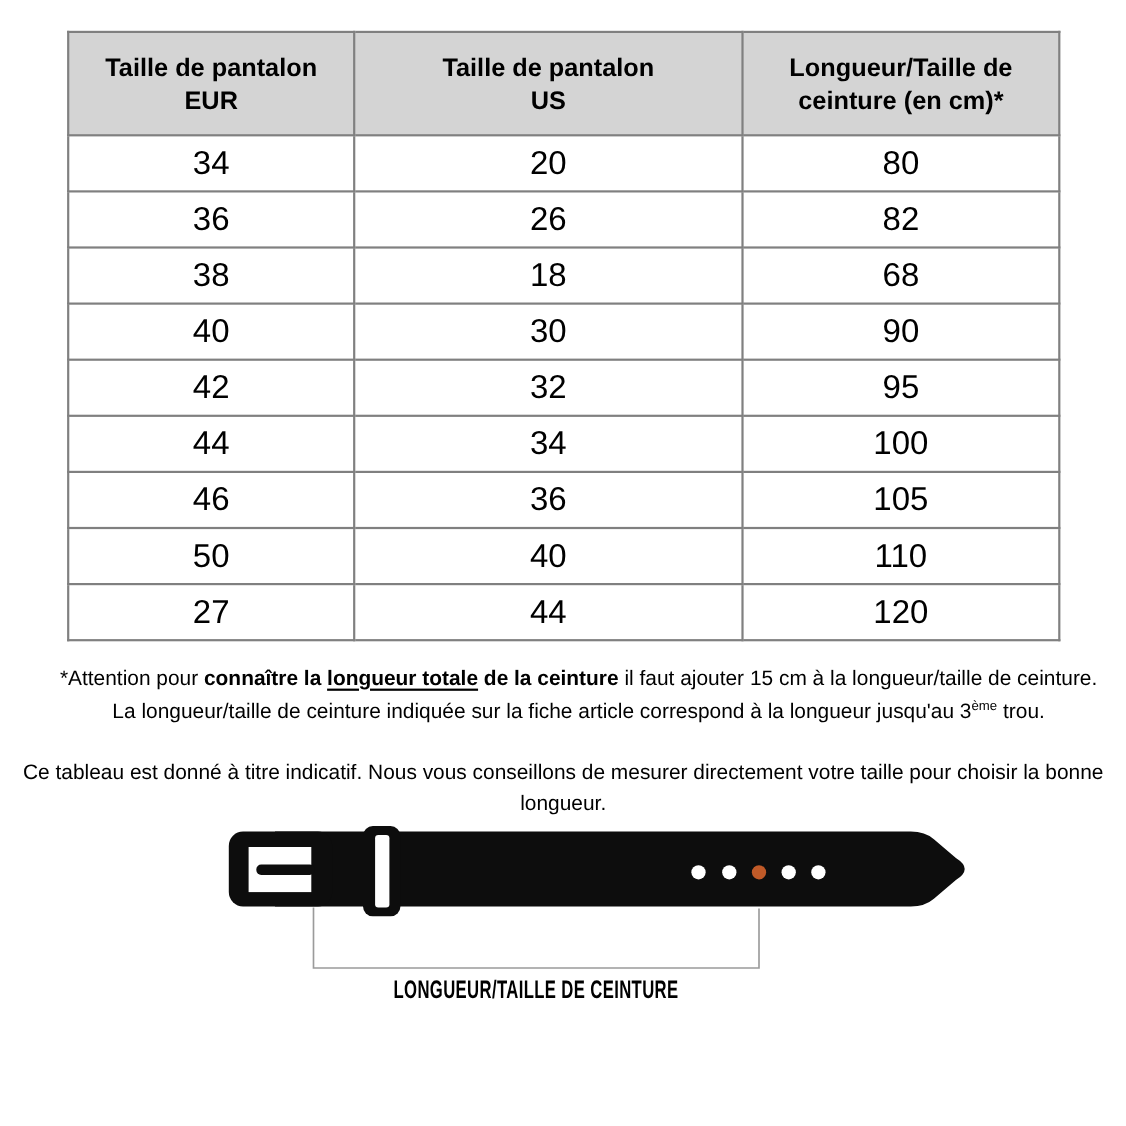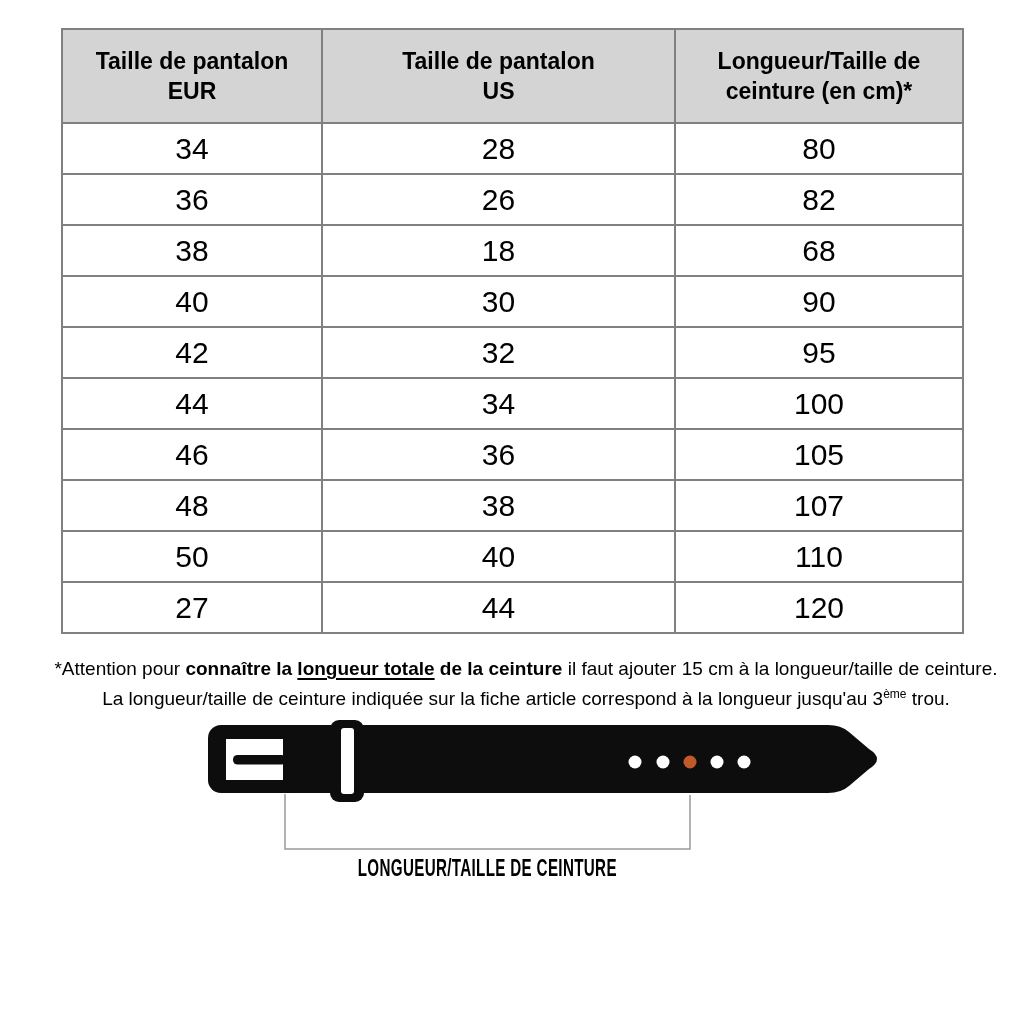--- a/index.html
+++ b/index.html
@@ -100,21 +100,21 @@
 EUR</th>
         <th>Taille de pantalon
 US</th>
         <th>Longueur/Taille de
 ceinture (en cm)*</th>
       </tr>
     </thead>
     <tbody>
         <tr>
           <td>34</td>
-          <td>28</td>
+          <td>20</td>
           <td>80</td>
         </tr>
         <tr>
           <td>36</td>
           <td>26</td>
           <td>82</td>
         </tr>
         <tr>
           <td>38</td>
           <td>18</td>
@@ -134,42 +134,38 @@
           <td>44</td>
           <td>34</td>
           <td>100</td>
         </tr>
         <tr>
           <td>46</td>
           <td>36</td>
           <td>105</td>
         </tr>
         <tr>
-          <td>48</td>
-          <td>38</td>
-          <td>107</td>
-        </tr>
-        <tr>
           <td>50</td>
           <td>40</td>
           <td>110</td>
         </tr>
         <tr>
           <td>27</td>
           <td>44</td>
           <td>120</td>
         </tr>
       </tbody>
   </table>
 
   <div class="note note-warning">
     <div><span>*Attention pour </span><b><span>connaître la </span><u>longueur totale</u><span> de la ceinture</span></b><span> il faut ajouter 15 cm à la longueur/taille de ceinture.</span></div>
     <div><span>La longueur/taille de ceinture indiquée sur la fiche article correspond à la longueur jusqu'au 3</span><sup>ème</sup><span> trou.</span></div>
   </div>
 
+  <div class="note note-advice">Ce tableau est donné à titre indicatif. Nous vous conseillons de mesurer directement votre taille pour choisir la bonne longueur.</div>
 
   <div class="belt-figure">
     <svg width="1024" height="177" viewBox="0 0 1024 177">
 
       <polyline points="285,80 285,135 690,135 690,81" fill="none" stroke-width="1.5" stroke="#9b9b9b"></polyline>
 
       <path d="M 250 11 L 828 11 Q 841 11 849 18 L 869 35 Q 877 40 877 45 Q 877 50 869 55 L 849 72 Q 841 79 828 79 L 250 79 Z" fill="#0d0d0d"></path>
 
       <rect x="208" y="11" width="94" height="68" rx="13" fill="#0d0d0d"></rect>
 

